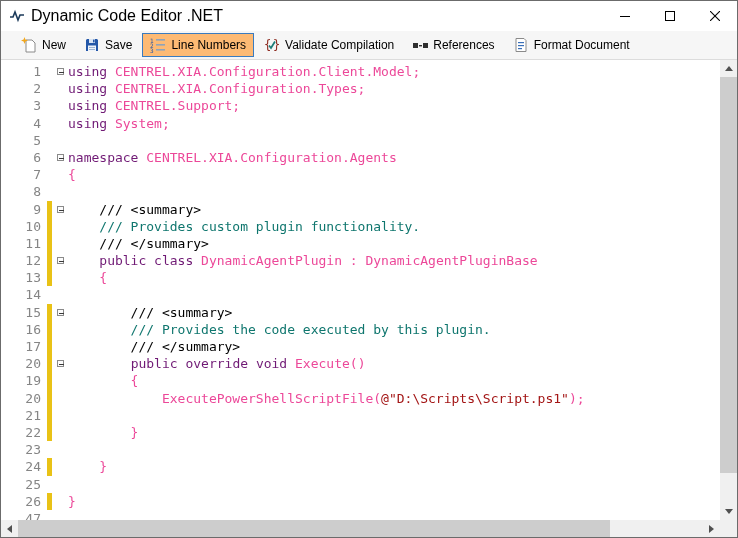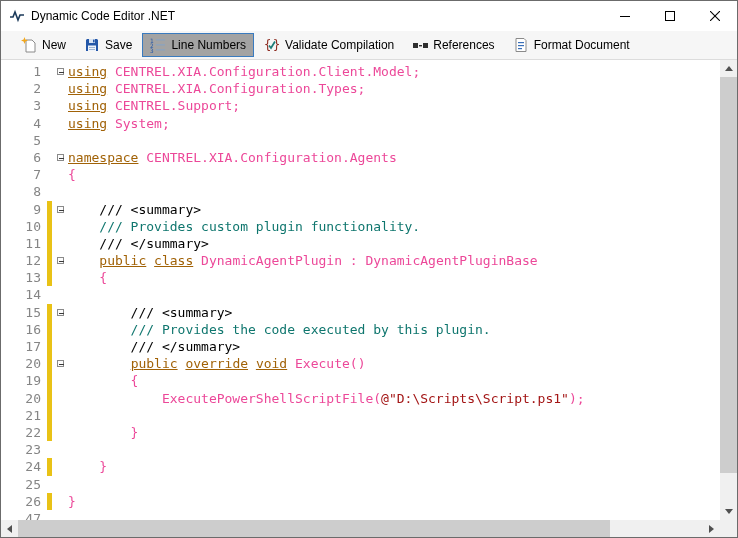--- a/index.html
+++ b/index.html
@@ -10,51 +10,51 @@
     background:#ffffff;
     font-family:"Liberation Sans",sans-serif;
     position:relative;overflow:hidden;
   }
   
   .titlebar{
     height:30px;background:#ffffff;display:flex;align-items:center;
     padding-left:8px;
   }
   .app-icon{width:16px;height:16px;display:flex;align-items:center;justify-content:center;margin-right:6px;}
-  .title-text{font-size:12px;color:#000;white-space:nowrap;flex:1 1 auto;}
+  .title-text{font-size:16px;color:#000;white-space:nowrap;flex:1 1 auto;}
   .caption-buttons{display:flex;height:30px;}
   .cap-btn{width:45px;height:30px;display:flex;align-items:center;justify-content:center;}
   
   .toolbar{
     height:29px;background:#f6f6f6;border-bottom:1px solid #dcdcdc;
     display:flex;align-items:center;padding-left:12px;gap:2px;
   }
   .tb-btn{
     display:flex;align-items:center;gap:5px;
     padding:3px 7px;border:1px solid transparent;border-radius:0;
     font-size:12px;color:#000;background:transparent;cursor:default;white-space:nowrap;
   }
-  .tb-btn.toggled{background:#a3a3a3;border:1px solid #3a7bbf;align-items:center;}
+  .tb-btn.toggled{background:#fdba74;border:1px solid #3a7bbf;align-items:center;}
   .tb-icon{width:16px;height:16px;display:inline-flex;align-items:center;justify-content:center;}
   
   .editor-wrap{position:relative;height:477px;background:#ffffff;}
   .code-area{
     position:absolute;left:0;top:0;width:719px;height:460px;overflow:hidden;
     font-family:"DejaVu Sans Mono","Liberation Mono",monospace;
     font-size:13px;padding-top:3px;background:#ffffff;
   }
   .line{display:flex;height:17.2px;line-height:17.2px;}
   .ln{width:46px;flex:0 0 46px;text-align:right;padding-right:6px;color:#858585;}
   .chg{width:5px;flex:0 0 5px;}
   .chg.on{background:#e9c216;}
   .foldcol{width:16px;flex:0 0 16px;display:flex;align-items:center;justify-content:center;}
   .foldbox{width:7px;height:7px;border:1px solid #8a8a8a;background:#fcfcfc;position:relative;}
   .foldbox::after{content:"";position:absolute;left:1px;top:3px;width:5px;height:1px;background:#3a3a3a;}
   .codetext{white-space:pre;flex:0 0 auto;}
-  .k{color:#a16207;text-decoration:underline;}
+  .k{color:#701a75;}
   .p{color:#ec4899;}
   .c{color:#0f766e;}
   .g{color:#000000;}
   .s{color:#a31515;}
   
   .vscroll{position:absolute;right:0;top:0;width:17px;height:460px;background:#f0f0f0;}
   .hscroll{position:absolute;left:0;bottom:0;width:719px;height:17px;background:#f0f0f0;}
   .scroll-corner{position:absolute;right:0;bottom:0;width:17px;height:17px;background:#f0f0f0;}
   .sb-btn{position:absolute;width:17px;height:17px;display:flex;align-items:center;justify-content:center;}
   .tri-up{width:0;height:0;border-left:4px solid transparent;border-right:4px solid transparent;border-bottom:5px solid #505050;}

